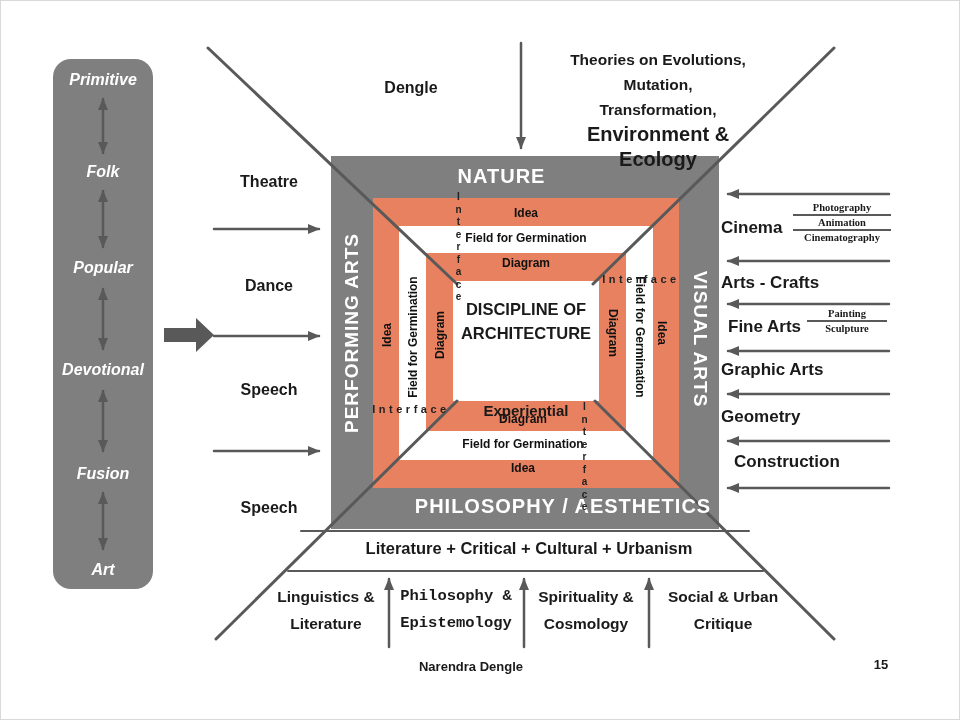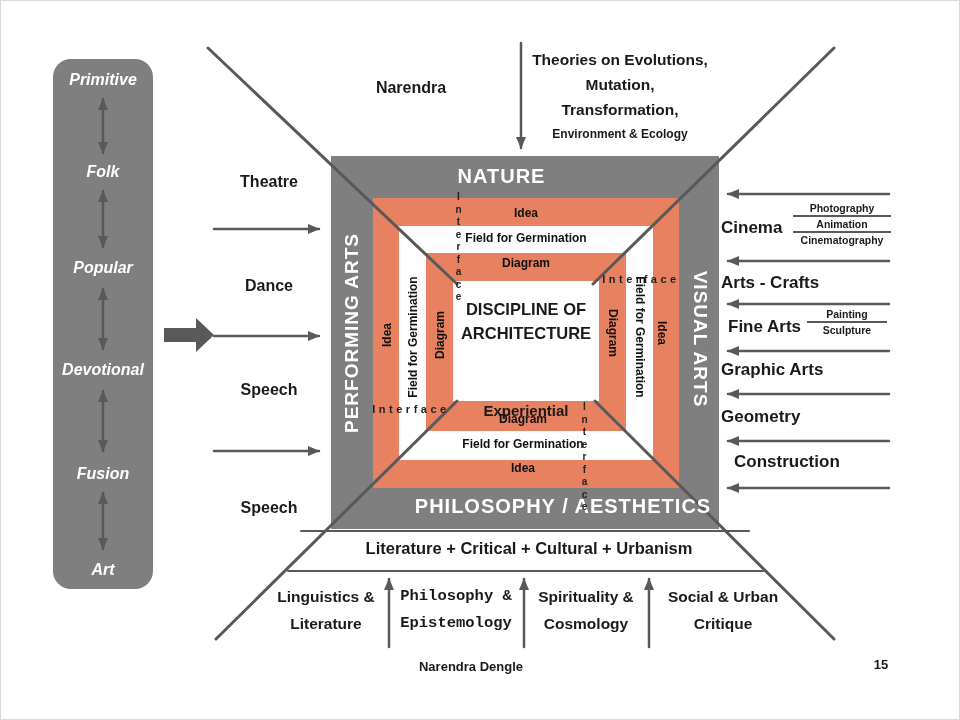--- a/index.html
+++ b/index.html
@@ -32,21 +32,21 @@
   .txt { position:absolute; z-index:10; }
   .band-head { letter-spacing:1px; }
   .rot { position:absolute; z-index:10; white-space:nowrap; transform-origin:center; }
   .rot.ccw { transform:translate(-50%,-50%) rotate(-90deg); }
   .rot.cw  { transform:translate(-50%,-50%) rotate(90deg); }
   .ring-lbl { font-weight:bold; color:#111; font-size:12px; }
   .iface { font-weight:600; color:#222; font-size:11px; letter-spacing:3.5px; }
   .iface-v { position:absolute; z-index:10; writing-mode:vertical-rl; text-orientation:upright;
              font-weight:600; color:#222; font-size:10px; letter-spacing:1.5px; }
   .sub-stack { position:absolute; z-index:10; display:flex; flex-direction:column; align-items:stretch; }
-  .sub-stack .sub { font-weight:bold; font-size:10.5px; color:var(--ink); text-align:center; padding:0 2px; }
+  .sub-stack .sub { font-weight:bold; font-size:10.5px; color:var(--ink); text-align:center; padding:0 2px;font-family:Liberation Serif, serif; }
   .sub-stack .subrule { height:2px; background:var(--line); margin:1px 0; }
   .vis-lbl { font-weight:bold; font-size:17px; color:var(--ink); white-space:nowrap; }
   .two-line { font-weight:bold; font-size:15.5px; color:var(--ink); line-height:27px; text-align:center; }
 </style>
 </head>
 <body>
 
 <div class="slide">
 
   <div class="abs sidebar">
@@ -102,26 +102,26 @@
     <line class="ln" x1="888" y1="487" x2="727" y2="487" marker-end="url(#arr)"></line>
 
     <line class="ln ln2" x1="300" y1="530" x2="748" y2="530"></line>
     <line class="ln ln2" x1="287" y1="570" x2="762" y2="570"></line>
 
     <line class="ln" x1="388" y1="646" x2="388" y2="578" marker-end="url(#arr)"></line>
     <line class="ln" x1="523" y1="646" x2="523" y2="578" marker-end="url(#arr)"></line>
     <line class="ln" x1="648" y1="646" x2="648" y2="578" marker-end="url(#arr)"></line>
   </svg>
 
-  <div class="txt b ctr" style="left:360px; top:78px; width:100px; font-size:16px;">Narendra</div>
-  <div class="txt ctr" style="left:517px; top:46px; width:204px;">
+  <div class="txt b ctr" style="left:360px; top:78px; width:100px; font-size:16px;">Dengle</div>
+  <div class="txt ctr" style="left:555px; top:46px; width:204px;">
     <div class="b" style="font-size:15.5px; line-height:25px;">Theories on Evolutions,</div>
     <div class="b" style="font-size:15.5px; line-height:25px;">Mutation,</div>
     <div class="b" style="font-size:15.5px; line-height:25px;">Transformation,</div>
-    <div class="b" style="font-size:12px; line-height:25px;">Environment &amp; Ecology</div>
+    <div class="b" style="font-size:20px; line-height:25px;">Environment &amp; Ecology</div>
   </div>
 
   <div class="txt b ctr" style="left:198px; top:172px; width:140px; font-size:16px;">Theatre</div>
   <div class="txt b ctr" style="left:198px; top:276px; width:140px; font-size:16px;">Dance</div>
   <div class="txt b ctr" style="left:198px; top:380px; width:140px; font-size:16px;">Speech</div>
   <div class="txt b ctr" style="left:198px; top:498px; width:140px; font-size:16px;">Speech</div>
 
   <div class="txt b white ctr band-head" style="left:330px; top:164px; width:341px; font-size:20px;">NATURE</div>
   <div class="txt b white ctr band-head" style="left:330px; top:494px; width:464px; font-size:20px;">PHILOSOPHY / AESTHETICS</div>
   <div class="rot ccw b white band-head" style="left:351px; top:332px; font-size:19px;">PERFORMING ARTS</div>

